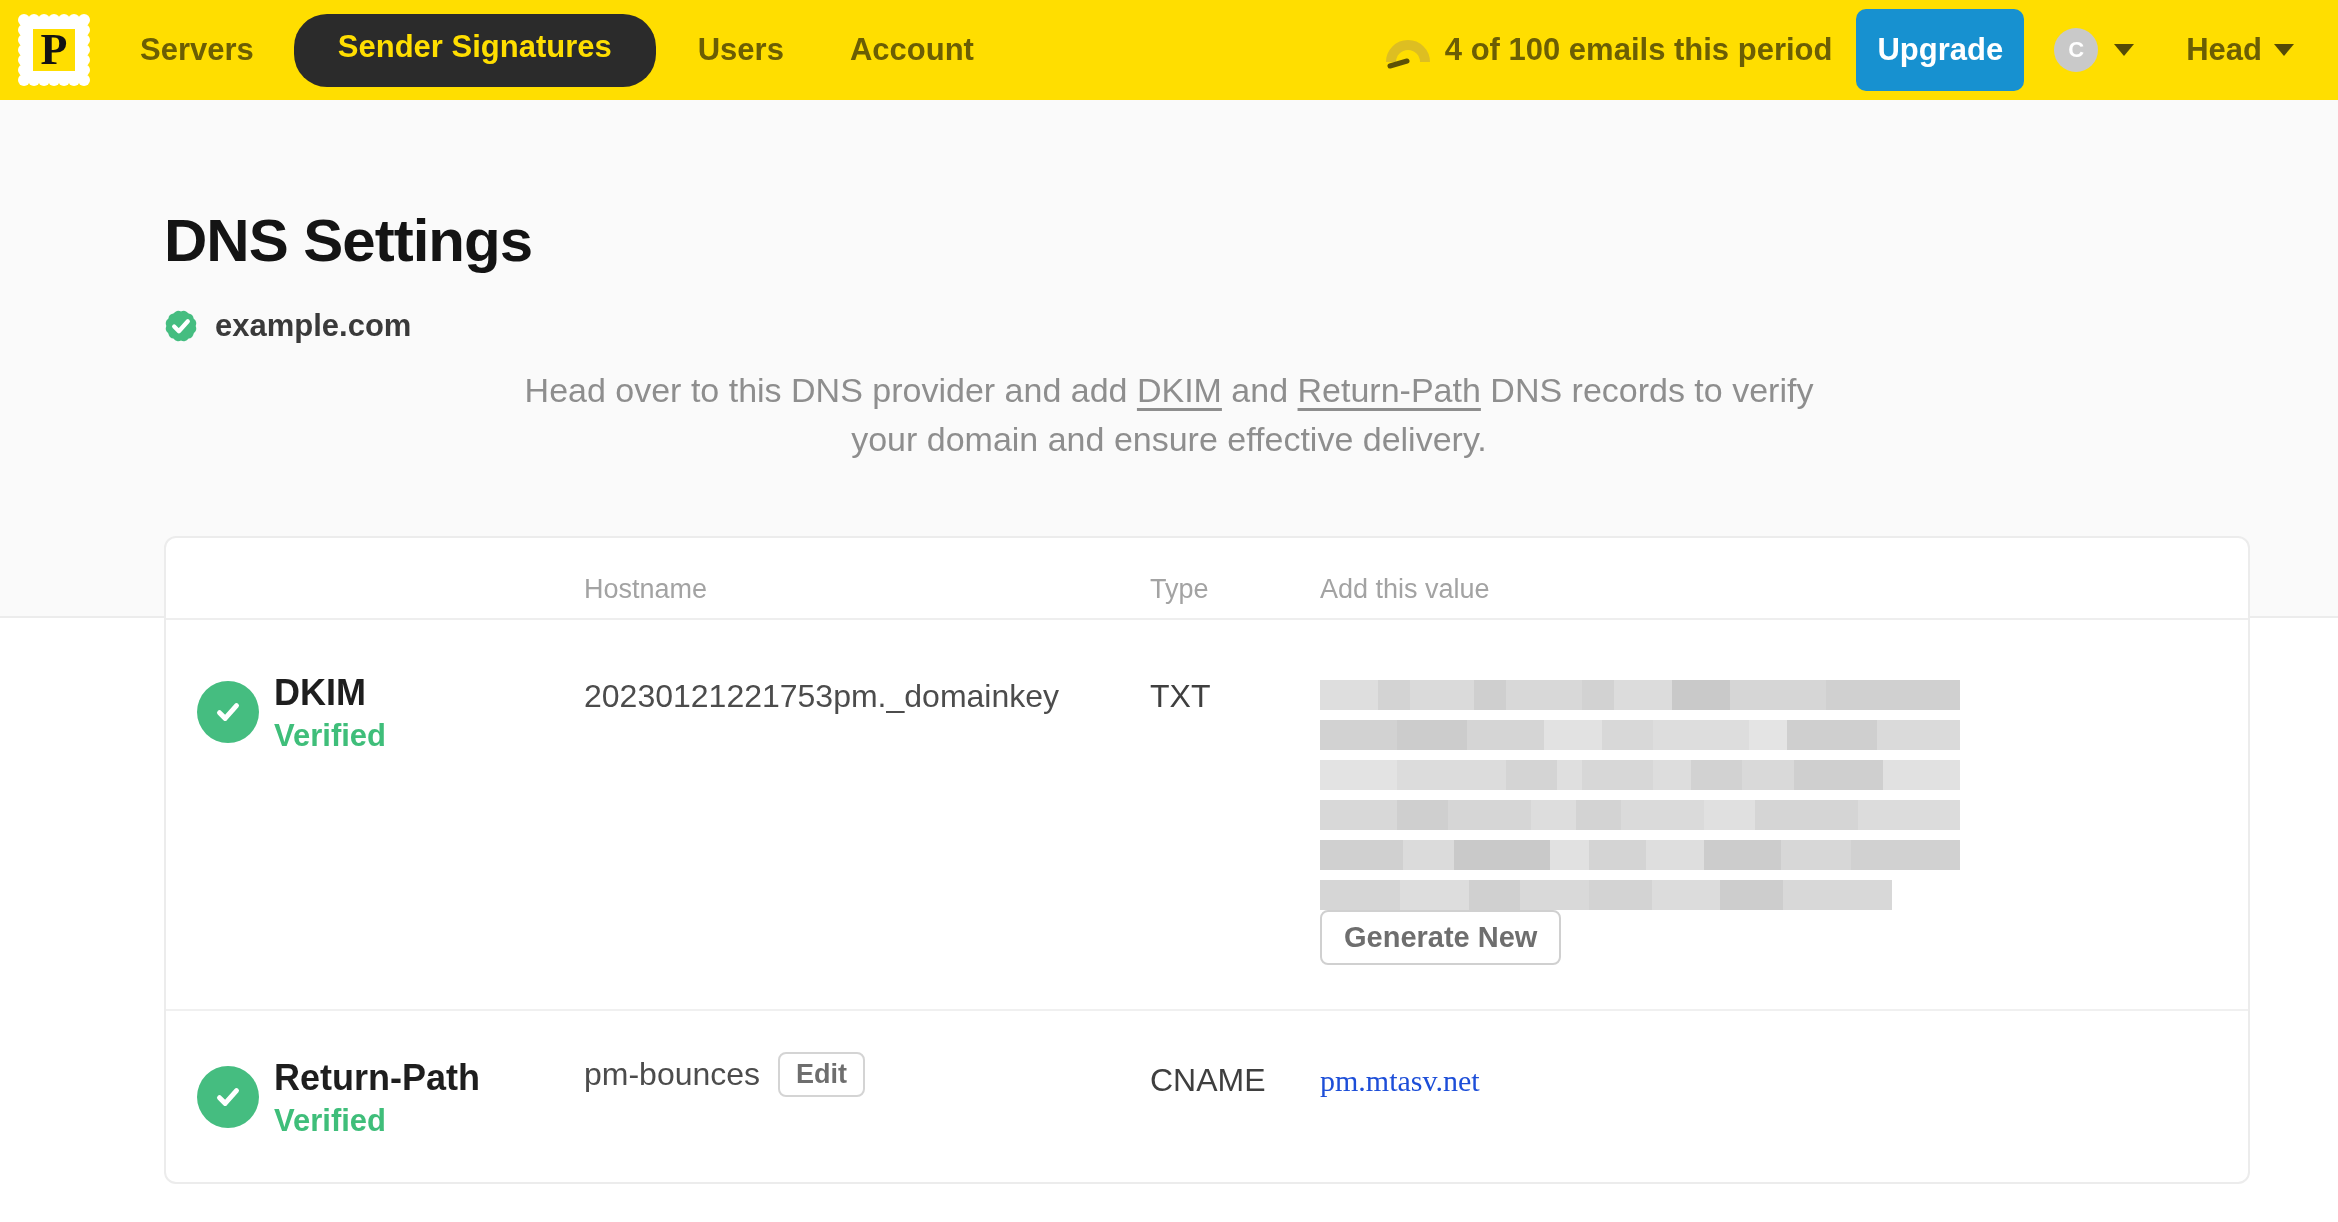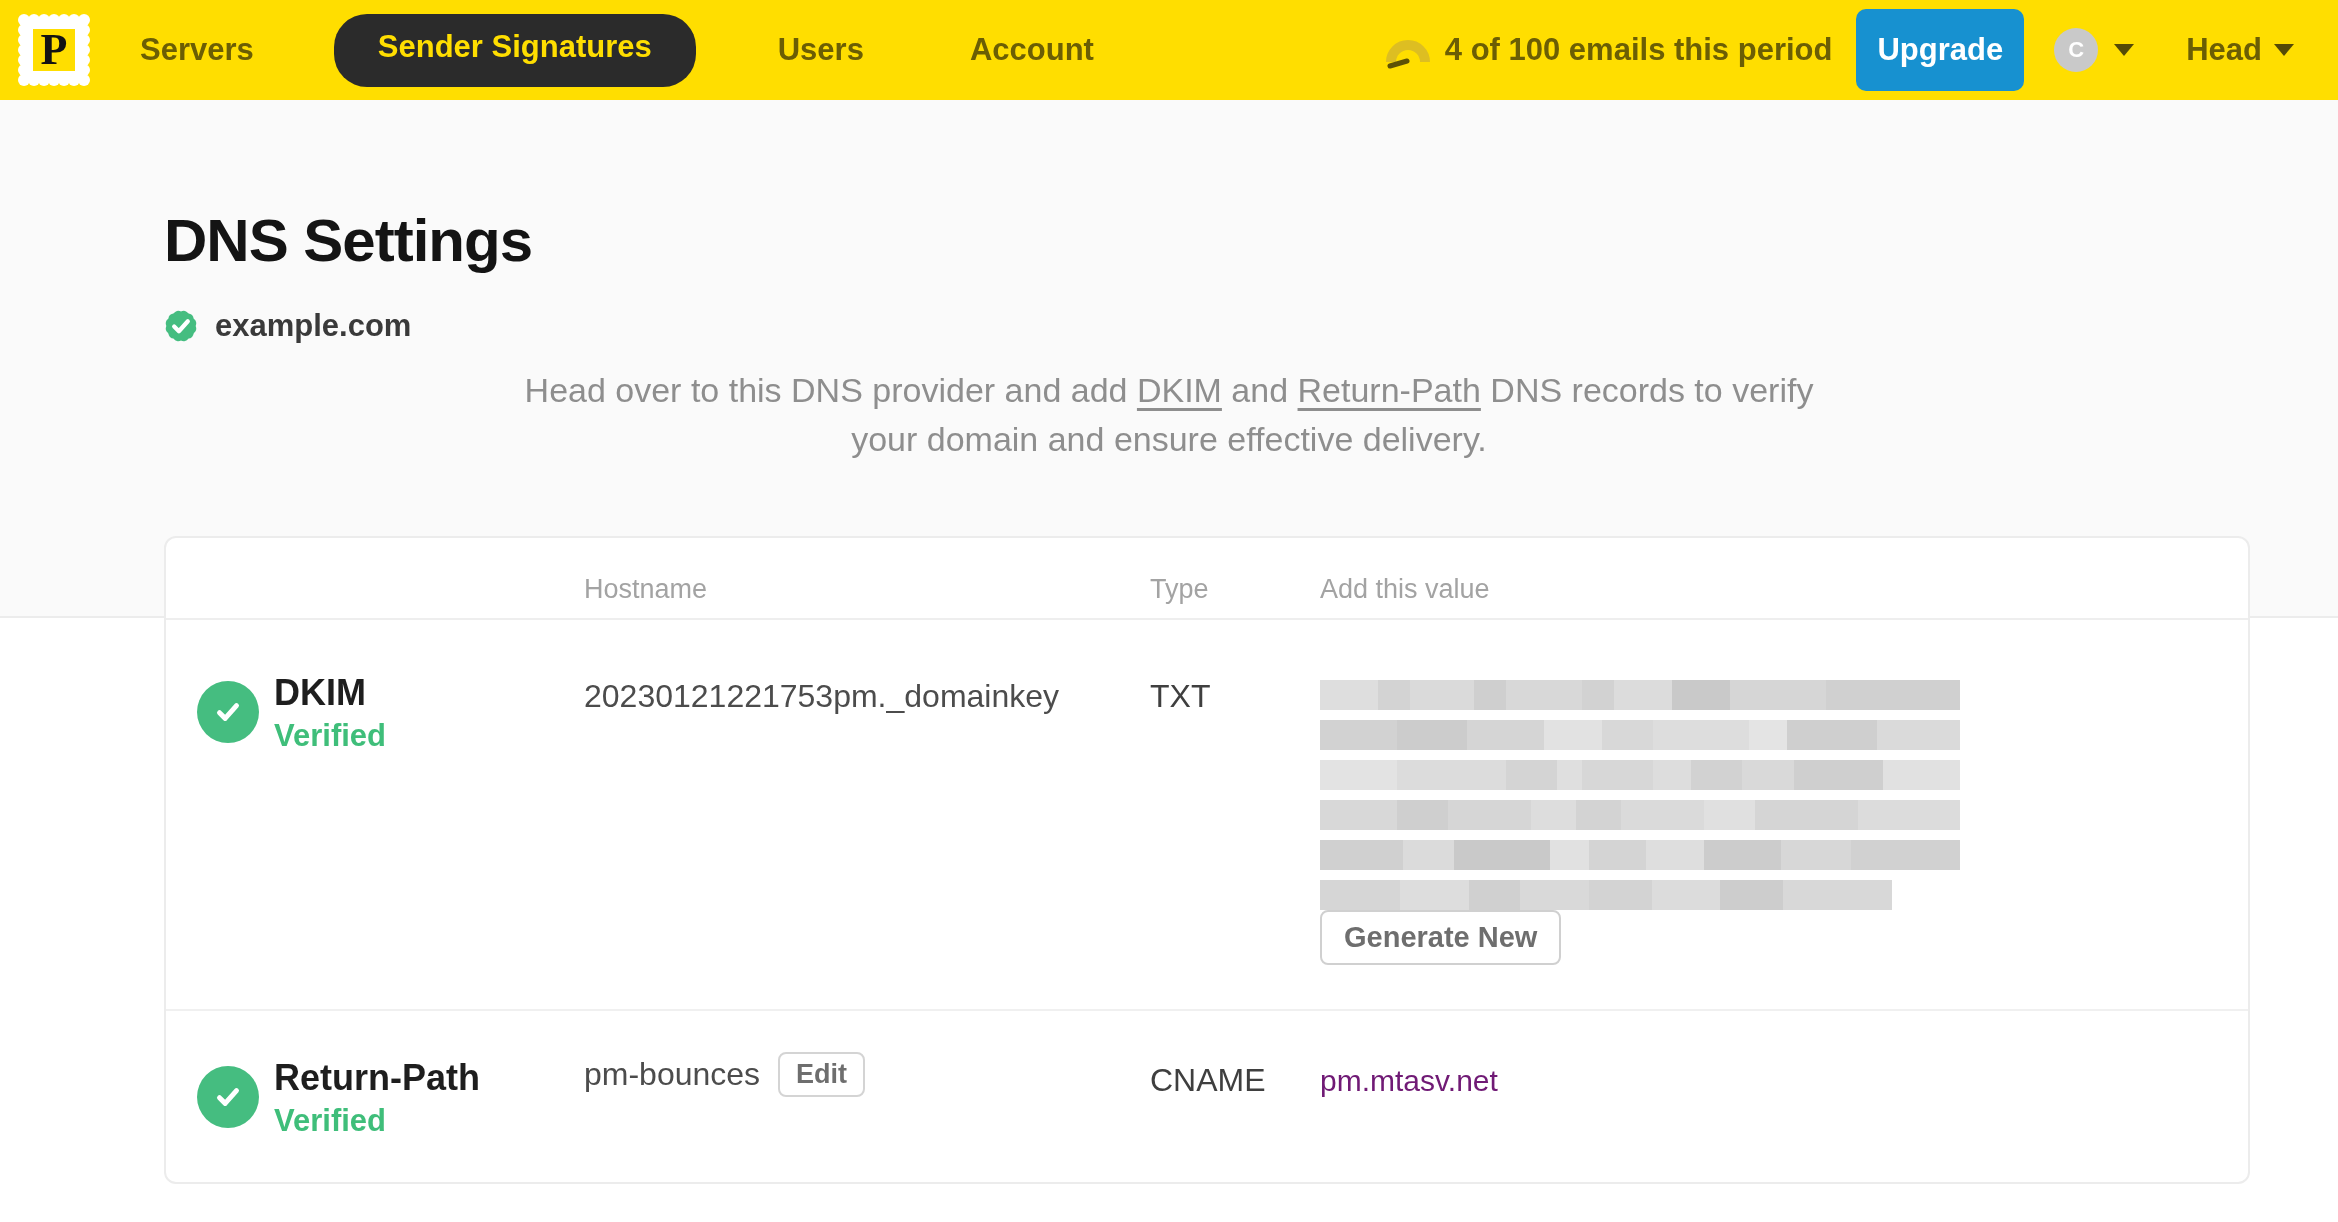--- a/index.html
+++ b/index.html
@@ -3,21 +3,21 @@
 <meta charset="utf-8">
 <style>
   * { margin:0; padding:0; box-sizing:border-box; }
   html,body { width:2338px; height:1222px; background:#fff; font-family:"Liberation Sans", sans-serif; }
   .page { position:relative; width:2338px; height:1222px; overflow:hidden; background:#fff; }
 
   
   .topbar { position:absolute; top:0; left:0; width:2338px; height:100px; background:#FFDE00;
             display:flex; align-items:center; padding:0 44px 0 14px; z-index:5; }
   .logo { width:80px; height:80px; flex:0 0 auto; cursor:pointer; }
-  .nav-links { display:flex; align-items:center;gap:40px; }
+  .nav-links { display:flex; align-items:center; }
   .nav-item { font-size:31px; font-weight:700; color:#6B5E04; cursor:pointer; white-space:nowrap; }
   .nav-servers { margin-left:46px; }
   .nav-pill { margin-left:40px; background:#2B2B2B; color:#FFDE00; height:73px; line-height:66px;
               padding:0 44px; border-radius:33px; }
   .nav-users { margin-left:42px; }
   .nav-account { margin-left:66px; }
   .nav-right { margin-left:auto; display:flex; align-items:center; }
   .gauge { width:46px; height:40px; margin-right:14px; }
   .usage { font-size:31px; font-weight:700; color:#6B5E04; white-space:nowrap; }
   .upgrade-btn { margin-left:24px; background:#1791D0; color:#fff; border:none; border-radius:10px;
@@ -83,22 +83,22 @@
 
   .generate-btn { position:absolute; left:1154px; top:372px; background:#fff; border:2px solid #D0D0D0;
                   border-radius:8px; font-family:Liberation Sans, sans-serif; font-size:29px; font-weight:700; color:#6E6E6E;
                   padding:9px 22px; cursor:pointer; }
   .row-divider { position:absolute; left:0; right:0; top:471px; height:2px; background:#F0F0F0; }
 
   .host2-row { position:absolute; left:418px; top:514px; display:flex; align-items:center; gap:18px; }
   .host2-text { font-size:32px; color:#4C4C4C; }
   .edit-btn { background:#fff; border:2px solid #D4D4D4; border-radius:8px; font-family:inherit;
               font-size:27px; font-weight:700; color:#6E6E6E; padding:5px 16px; cursor:pointer; }
-  .cell-mono { position:absolute; left:1154px; top:526px; font-family:Liberation Sans, sans-serif;
-               font-size:30px; color:#701a75; }
+  .cell-mono { position:absolute; left:1154px; top:526px; font-family:Liberation Serif, serif;
+               font-size:30px; color:#1d4ed8; }
 </style>
 </head>
 <body>
 
 <div class="page">
 
   <header class="topbar">
     <div class="logo">
       <svg viewBox="0 0 80 80">
         <g fill="#ffffff">

